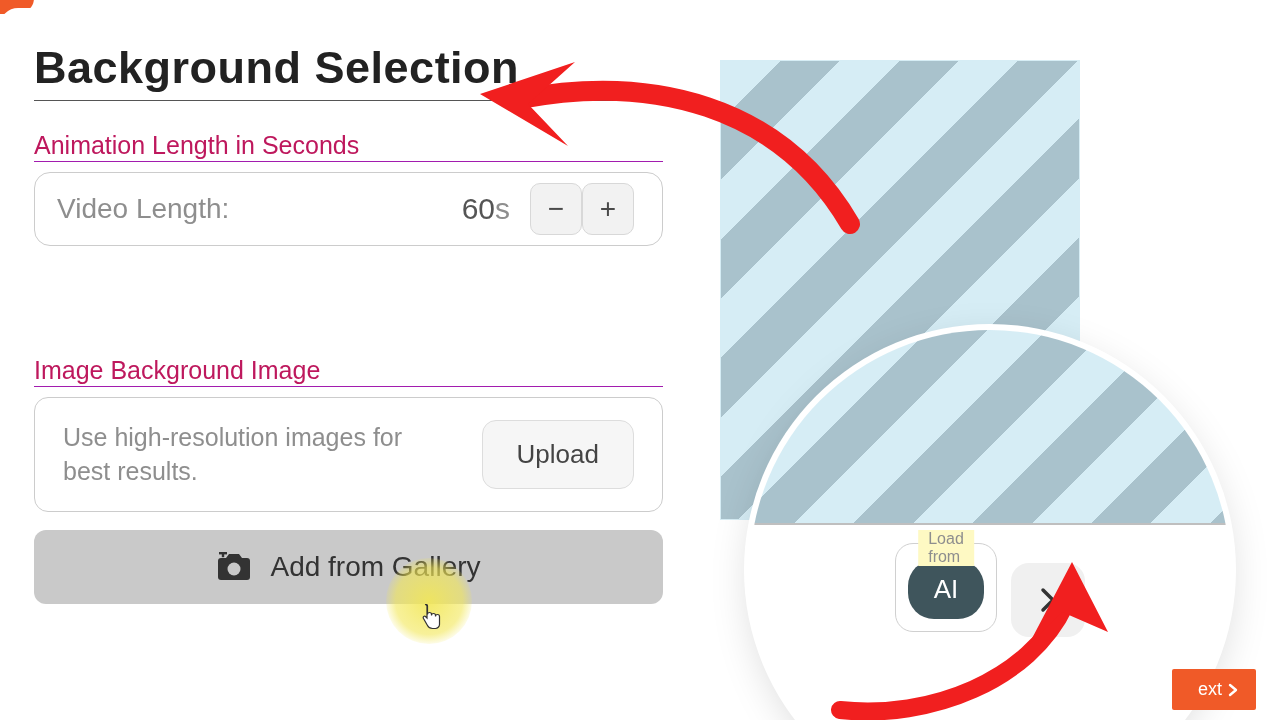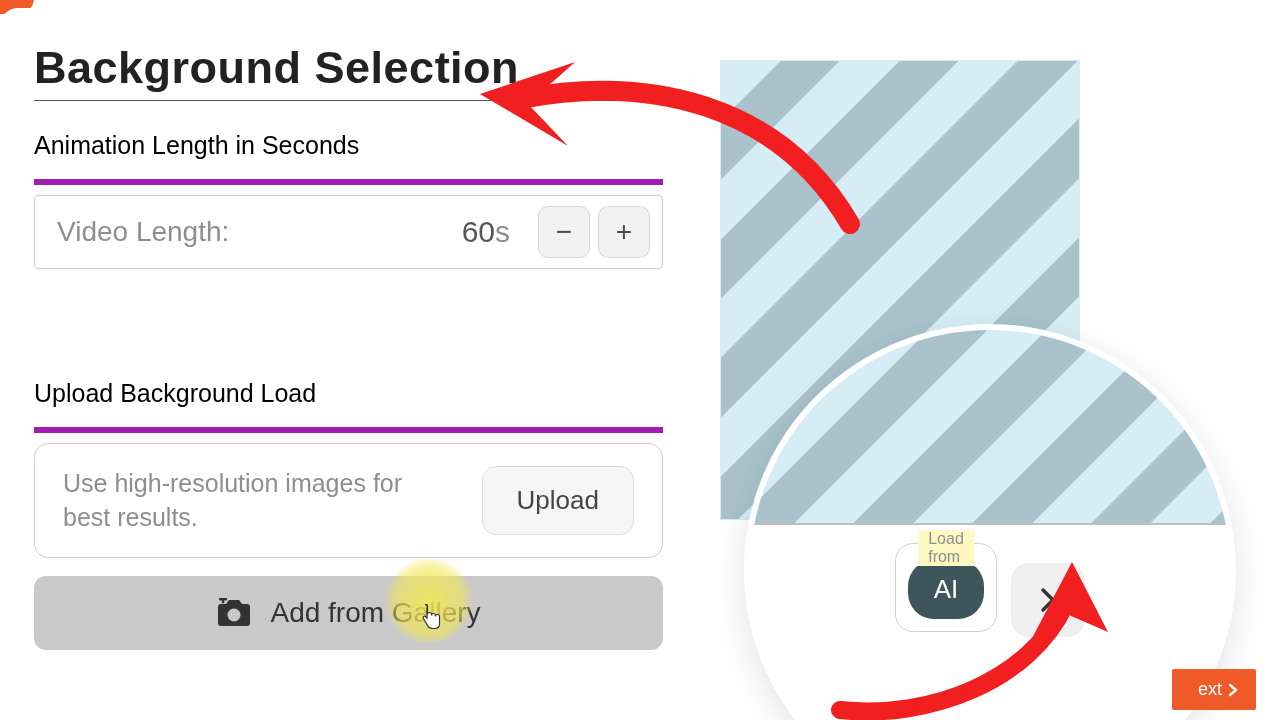--- a/index.html
+++ b/index.html
@@ -28,33 +28,33 @@
     font-weight: 700;
     color: #222;
     letter-spacing: 0.5px;
     padding-bottom: 6px;
     border-bottom: 1px solid #555;
     margin-bottom: 30px;
   }
   .section-label {
     font-size: 25px;
     font-weight: 400;
-    color: #000000;
-    padding-bottom: 19px;
-    border-bottom: 6px solid #a21caf;
+    color: #be185d;
+    padding-bottom: 1px;
+    border-bottom: 1px solid #a21caf;
     margin-bottom: 10px;
   }
   
   .length-row {
     display: flex;
     align-items: center;
     border: 1px solid #ccc;
-    border-radius: 4px;
-    padding: 10px 12px 10px 22px;
-    gap: 8px;
+    border-radius: 16px;
+    padding: 10px 28px 10px 22px;
+    gap: 0;
   }
   .length-label {
     font-size: 28px;
     color: #8e8e8e;
     flex: 1;
   }
   .length-value {
     font-size: 30px;
     color: #555;
     font-weight: 500;
@@ -298,21 +298,21 @@
     <div class="stepper-btn">
       <span>−</span>
     </div>
     <div class="stepper-btn">
       <span>+</span>
     </div>
   </div>
 
   <div class="gap"></div>
 
-  <div class="section-label">Upload Background Load</div>
+  <div class="section-label">Image Background Image</div>
   <div class="upload-box">
     <div class="upload-hint">Use high-resolution images for best results.</div>
     <button class="upload-btn">Upload</button>
   </div>
 
   <button class="gallery-btn">
     <svg class="camera-icon" viewBox="0 0 36 30">
       <rect x="2" y="6" width="32" height="22" rx="3" fill="#333"></rect>
       <path d="M10 6 L13 2 H23 L26 6 Z" fill="#333"></path>
       <circle cx="18" cy="17" r="6.5" fill="#c9c9c9"></circle>

